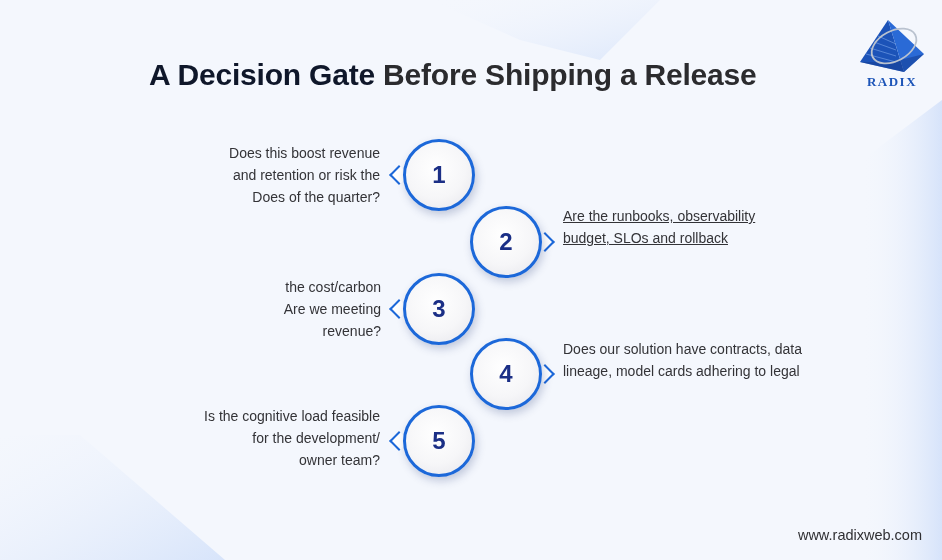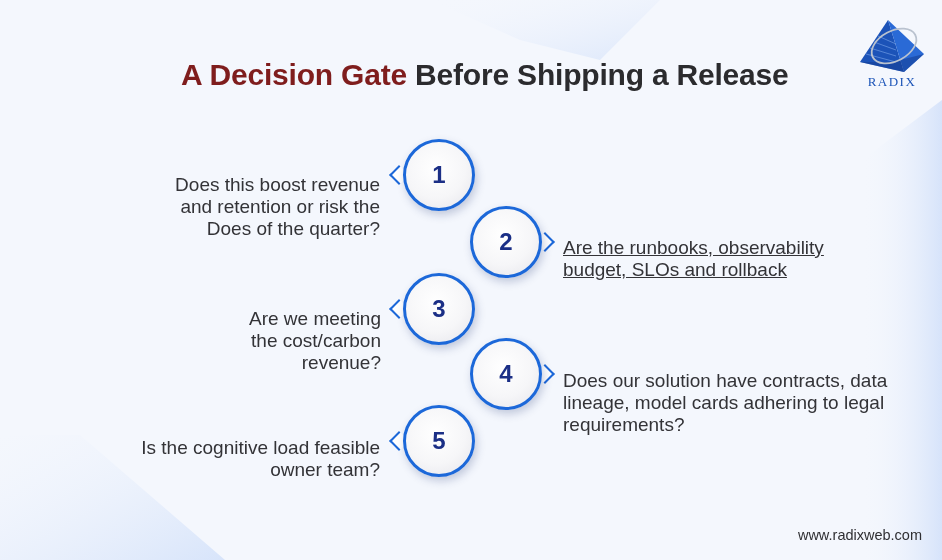--- a/index.html
+++ b/index.html
@@ -7,43 +7,43 @@
     width:942px; height:560px; overflow:hidden; position:relative;
     background:#f4f7fd;
     font-family:"Liberation Sans", sans-serif;
   }
   .bg-shape { position:absolute; pointer-events:none; }
   .title {
     position:absolute; left:149px; top:58px; margin:0;
     font-size:30px; font-weight:bold; color:#2b2b2e; letter-spacing:-0.2px;
     white-space:nowrap;
   }
-  .title .accent { color:#7f1d1d;margin-left:32px; }
+  .title .accent { color:#0f172a; }
   .logo { position:absolute; left:852px; top:18px; width:80px; height:75px; }
   .logo-text {
     position:absolute; left:0; top:56px; width:80px; text-align:center;
-    font-family:"Liberation Serif", serif; font-weight:normal; font-size:13px;
+    font-family:"Liberation Serif", serif; font-weight:bold; font-size:13px;
     color:#1d55b8; letter-spacing:1.5px;
   }
   .step-circle {
     position:absolute; width:66px; height:66px; border-radius:50%;
     border:3px solid #1c68d9;
     background:radial-gradient(circle at 45% 40%, #ffffff 0%, #f6f6f8 55%, #e4e4ea 100%);
     box-shadow: 2px 4px 8px rgba(40,60,120,0.25);
     display:flex; align-items:center; justify-content:center;
   }
   .step-num { font-size:24px; font-weight:bold; color:#1b2f86; }
   .pointer {
     position:absolute; width:12px; height:12px;
     background:#ffffff; border:2.5px solid #1c68d9; transform:rotate(45deg);
   }
   .pointer.left { border-top:none; border-right:none; }
   .pointer.right { border-bottom:none; border-left:none; }
   .q-text {
-    position:absolute; font-size:19px; line-height:22px; color:#333337;margin-top:32px;
+    position:absolute; font-size:14px; line-height:22px; color:#333337;
   }
   .q-left { text-align:right; }
   .q-right { text-align:left; }
   .footer-url {
     position:absolute; right:20px; top:527px; font-size:14.5px; color:#2f2f33;text-align:right;
   }
 </style>
 </head>
 <body>
 
@@ -101,41 +101,41 @@
 <div class="pointer right" style="left:538px; top:235px;"></div>
 <div class="step-circle" style="left:470px; top:206px;">
   <span class="step-num">2</span>
 </div>
 <div class="q-text q-right" style="left:563px; top:205px;text-decoration:underline;">
   <div>Are the runbooks, observability</div>
   <div>budget, SLOs and rollback</div>
 </div>
 
 <div class="q-text q-left" style="right:561px; top:276px;">
+  <div>the cost/carbon</div>
   <div>Are we meeting</div>
-  <div>the cost/carbon</div>
   <div>revenue?</div>
 </div>
 <div class="pointer left" style="left:392px; top:302px;"></div>
 <div class="step-circle" style="left:403px; top:273px;">
   <span class="step-num">3</span>
 </div>
 
 <div class="pointer right" style="left:538px; top:367px;"></div>
 <div class="step-circle" style="left:470px; top:338px;">
   <span class="step-num">4</span>
 </div>
 <div class="q-text q-right" style="left:563px; top:338px;">
   <div>Does our solution have contracts, data</div>
   <div>lineage, model cards adhering to legal</div>
-  <div>requirements?</div>
 </div>
 
 <div class="q-text q-left" style="right:562px; top:405px;">
   <div>Is the cognitive load feasible</div>
+  <div>for the development/</div>
   <div>owner team?</div>
 </div>
 <div class="pointer left" style="left:392px; top:434px;"></div>
 <div class="step-circle" style="left:403px; top:405px;">
   <span class="step-num">5</span>
 </div>
 
 <div class="footer-url">www.radixweb.com</div>
 
 </body></html>

